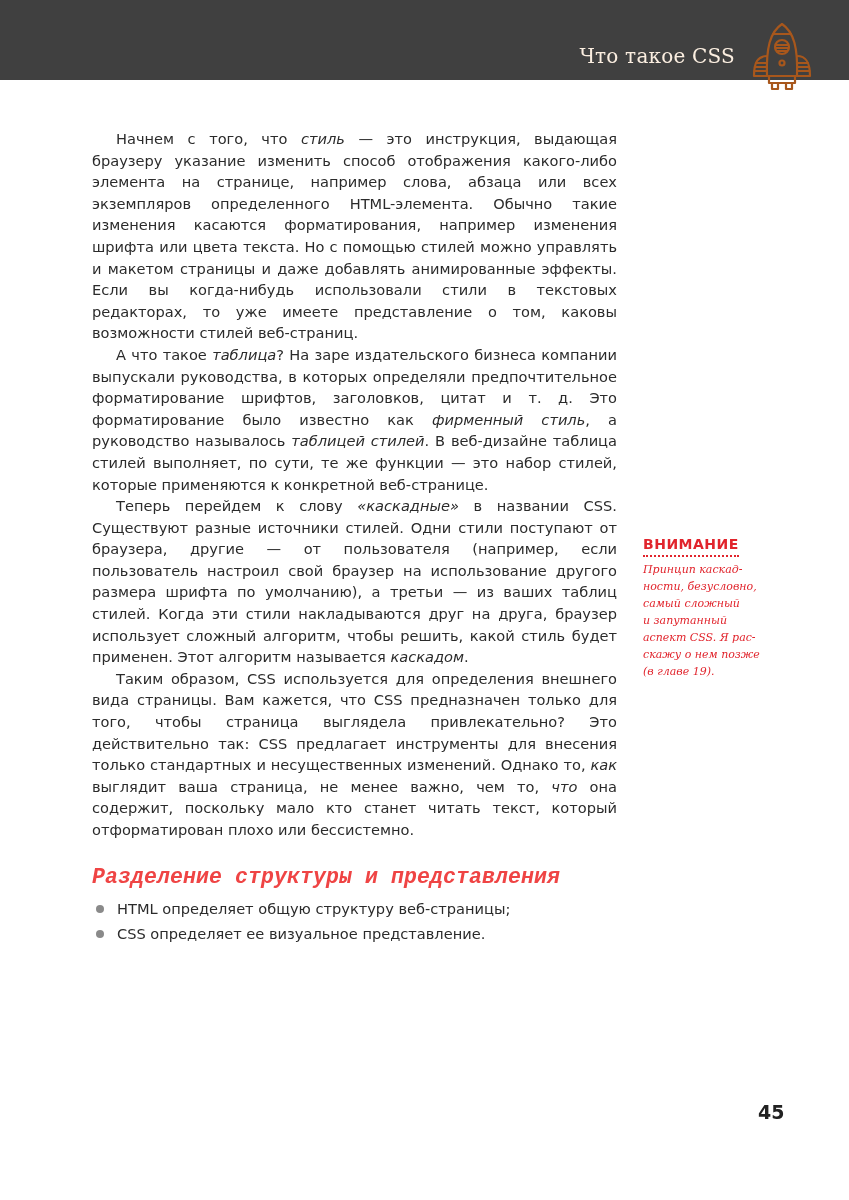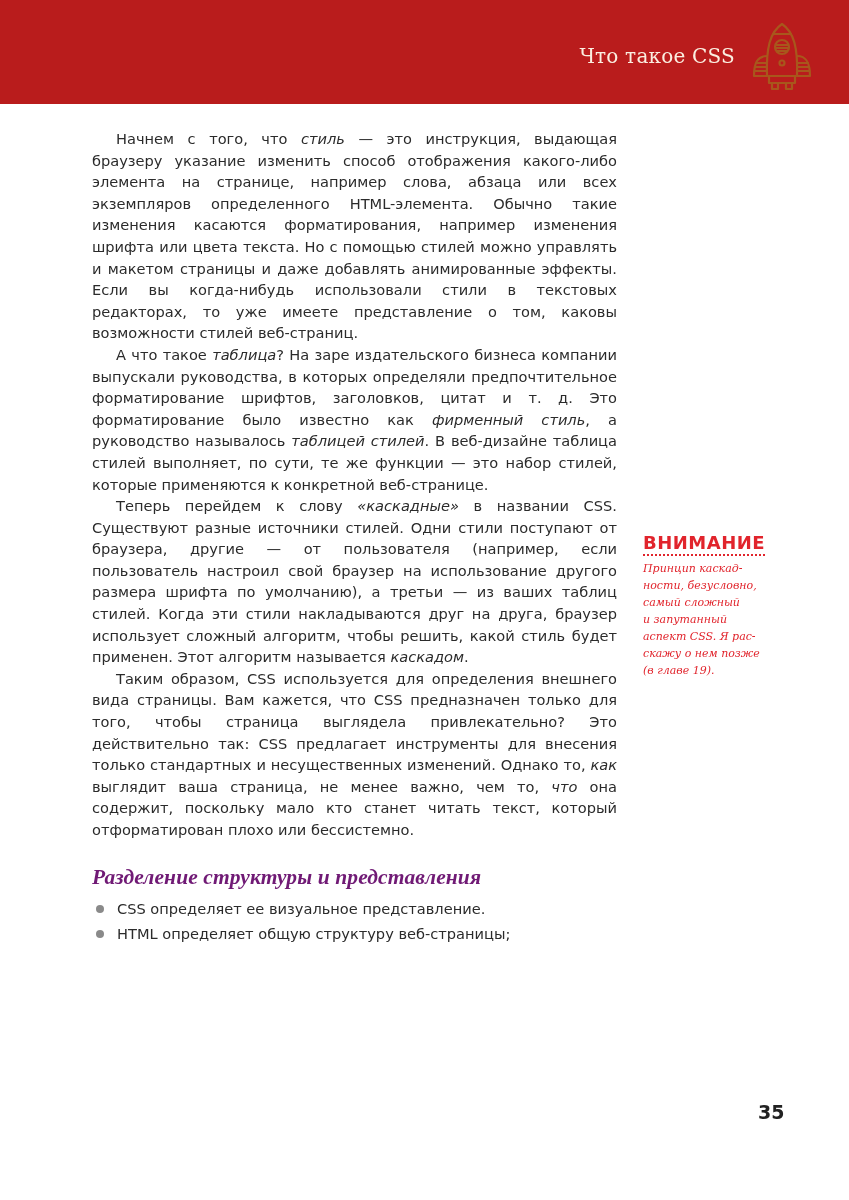--- a/index.html
+++ b/index.html
@@ -1,32 +1,32 @@
 <!DOCTYPE html>
 <html><head>
 <meta charset="utf-8">
 <style>
   html, body { margin:0; padding:0; }
   body { width:849px; height:1200px; background:#ffffff; position:relative; overflow:hidden;
          font-family:"DejaVu Sans", sans-serif; color:#2b2b2b; }
-  .header { position:absolute; left:0; top:0; width:849px; height:104px; background:#b91c1c; }
+  .header { position:absolute; left:0; top:0; width:849px; height:80px; background:#404040; }
   .header-title { position:absolute; right:114px; top:44px; font-family:"DejaVu Serif", serif;
                   font-size:20px; color:#fbeee0; letter-spacing:0.2px; }
   .rocket { position:absolute; left:748px; top:20px; width:68px; height:76px; }
   .main { position:absolute; left:92px; top:128px; width:525px; font-size:14.6px; line-height:21.6px; text-align:justify; }
   .main p { margin:0; }
   .main p.indent { text-indent:24px; }
   .main em { font-style:italic;margin-top:16px; }
-  .section-title { font-family:Liberation Serif, serif; font-weight:bold; font-style:italic;
-                   font-size:21.5px; color:#701a75; margin:22px 0 4px 0; line-height:28px; text-align:left; letter-spacing:0.1px;}
+  .section-title { font-family:Liberation Mono, monospace; font-weight:bold; font-style:italic;
+                   font-size:21.5px; color:#ef4444; margin:22px 0 4px 0; line-height:28px; text-align:left; letter-spacing:0.1px;}
   .bullets { list-style:none; margin:7px 0 0 0; padding:0; }
   .bullets li { position:relative; padding-left:25px; margin-bottom:3.5px; text-align:left; }
   .bullets li .dot { position:absolute; left:4px; top:7px; width:8px; height:8px; border-radius:50%; background:#8a8a8a; }
   .aside { position:absolute; left:643px; top:534px; width:150px; color:#e1242c; }
-  .aside-title { font-weight:bold; font-size:18px; letter-spacing:0.5px; padding-bottom:2px;
+  .aside-title { font-weight:bold; font-size:14px; letter-spacing:0.5px; padding-bottom:2px;
                  border-bottom:2px dotted #e1242c; display:inline-block; line-height:18px; }
   .aside-text { font-family:"DejaVu Serif", serif; font-style:italic; font-size:11px; line-height:17px; margin-top:4px; white-space:pre-line; }
   .page-num { position:absolute; left:758px; top:1101px; font-weight:bold; font-size:19px; color:#222; }
 </style>
 </head>
 <body>
 
 <div class="header">
   <div class="header-title">Что такое CSS</div>
   <svg class="rocket" viewBox="0 0 68 76" fill="none" stroke="#a8571c" stroke-width="2.2" stroke-linecap="round" stroke-linejoin="round">
@@ -45,29 +45,29 @@
 </div>
 
 <div class="main">
   <p class="indent"><span>Начнем с того, что </span><em>стиль</em><span> — это инструкция, выдающая браузеру указание изменить способ отображения какого-либо элемента на странице, например слова, абзаца или всех экземпляров определенного HTML-элемента. Обычно такие изменения касаются форматирования, например изменения шрифта или цвета текста. Но с помощью стилей можно управлять и макетом страницы и даже добавлять анимированные эффекты. Если вы когда-нибудь использовали стили в текстовых редакторах, то уже имеете представление о том, каковы возможности стилей веб-страниц.</span></p>
   <p class="indent"><span>А что такое </span><em>таблица</em><span>? На заре издательского бизнеса компании выпускали руководства, в которых определяли предпочтительное форматирование шрифтов, заголовков, цитат и т. д. Это форматирование было известно как </span><em>фирменный стиль</em><span>, а руководство называлось </span><em>таблицей стилей</em><span>. В веб-дизайне таблица стилей выполняет, по сути, те же функции — это набор стилей, которые применяются к конкретной веб-странице.</span></p>
   <p class="indent"><span>Теперь перейдем к слову </span><em>«каскадные»</em><span> в названии CSS. Существуют разные источники стилей. Одни стили поступают от браузера, другие — от пользователя (например, если пользователь настроил свой браузер на использование другого размера шрифта по умолчанию), а третьи — из ваших таблиц стилей. Когда эти стили накладываются друг на друга, браузер использует сложный алгоритм, чтобы решить, какой стиль будет применен. Этот алгоритм называется </span><em>каскадом</em><span>.</span></p>
   <p class="indent"><span>Таким образом, CSS используется для определения внешнего вида страницы. Вам кажется, что CSS предназначен только для того, чтобы страница выглядела привлекательно? Это действительно так: CSS предлагает инструменты для внесения только стандартных и несущественных изменений. Однако то, </span><em>как</em><span> выглядит ваша страница, не менее важно, чем то, </span><em>что</em><span> она содержит, поскольку мало кто станет читать текст, который отформатирован плохо или бессистемно.</span></p>
 
   <h2 class="section-title">Разделение структуры и представления</h2>
   <ul class="bullets">
+    <li><span class="dot"></span><span>HTML определяет общую структуру веб-страницы;</span></li>
     <li><span class="dot"></span><span>CSS определяет ее визуальное представление.</span></li>
-    <li><span class="dot"></span><span>HTML определяет общую структуру веб-страницы;</span></li>
   </ul>
 </div>
 
 <div class="aside">
   <div class="aside-title">ВНИМАНИЕ</div>
   <div class="aside-text">Принцип каскад-
 ности, безусловно,
 самый сложный
 и запутанный
 аспект CSS. Я рас-
 скажу о нем позже
 (в главе 19).</div>
 </div>
 
-<div class="page-num">35</div>
+<div class="page-num">45</div>
 
 </body></html>

